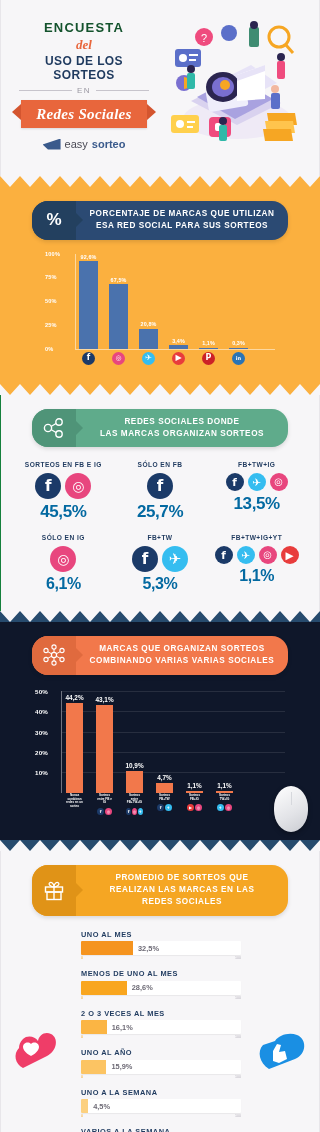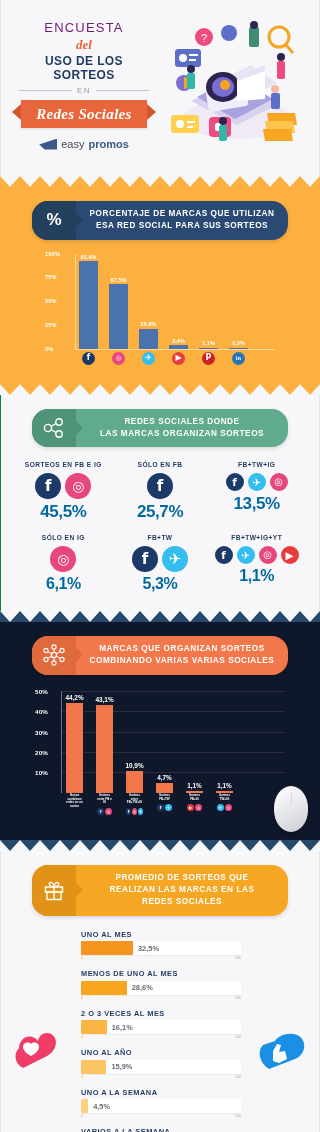--- a/index.html
+++ b/index.html
@@ -16,21 +16,21 @@
     background: #f7f6f8;
     padding: 20px 10px 26px 10px;
     display: flex;
     align-items: center;
     position: relative;
     border-left: 1px solid #e8e6ea;
     border-right: 1px solid #e8e6ea;
   }
   .hero-left { width: 150px; text-align: center; padding-left: 8px; }
   .t-encuesta {
-    font-size: 13px; font-weight: normal; color: #701a75;
+    font-size: 13px; font-weight: bold; color: #14532d;
     letter-spacing: 1.2px;
   }
   .t-del {
     font-family: "Liberation Serif", serif;
     font-style: italic; font-weight: bold;
     font-size: 13px; color: #e8663c; margin: 2px 0 1px;
   }
   .t-uso {
     font-size: 12px; font-weight: bold; color: #1f3a5f;
     letter-spacing: 0.4px;
@@ -187,21 +187,21 @@
         <div class="ln"></div>
         <div class="t-en">EN</div>
         <div class="ln"></div>
       </div>
       <div class="ribbon">
         <span>Redes Sociales</span>
       </div>
       <div class="brand">
         <span class="mk"></span>
         <span class="b1">easy</span>
-        <span class="b2">promos</span>
+        <span class="b2">sorteo</span>
       </div>
     </div>
     <div class="hero-art">
       <svg width="160" height="128" viewBox="0 0 160 128">
         <ellipse cx="88" cy="98" rx="54" ry="20" fill="#efeaf6"></ellipse>
         <path d="M42 80 L86 58 L132 82 L88 104 Z" fill="#d9d2ef"></path>
         <path d="M48 76 L86 56 L124 78 L86 98 Z" fill="#a9a2e0"></path>
         <rect x="58" y="66" width="40" height="22" rx="3" fill="#efeefb" transform="rotate(-10 78 77)"></rect>
         <path d="M66 62 L102 44 L128 62 L92 80 Z" fill="#e7e3f7"></path>
         <ellipse cx="74" cy="66" rx="17" ry="15" fill="#2b2550"></ellipse>

